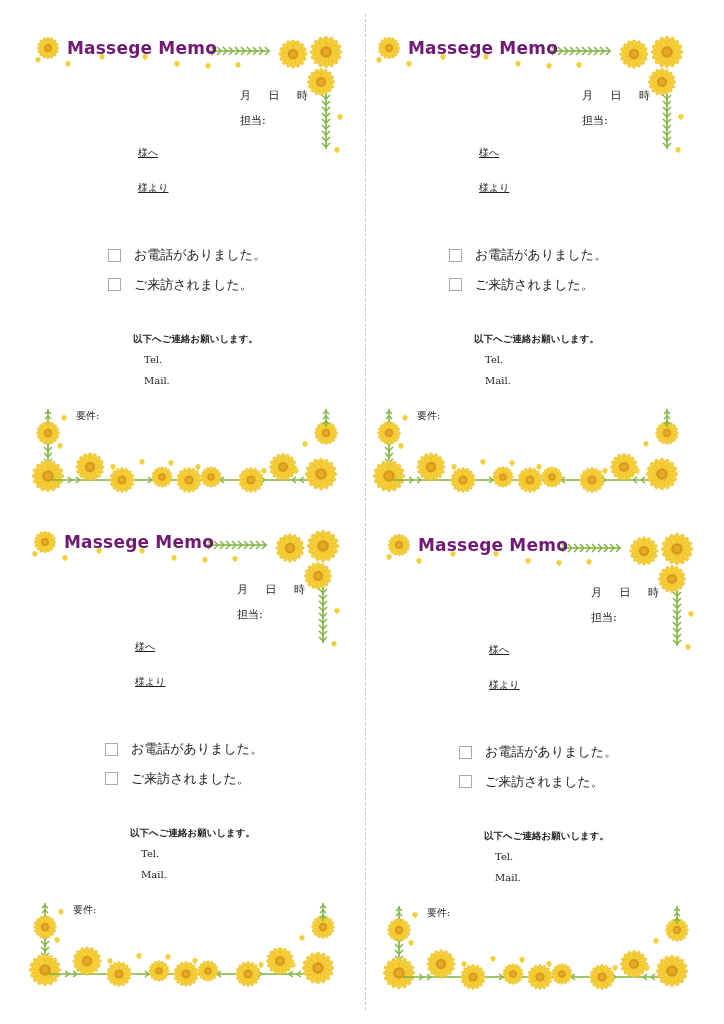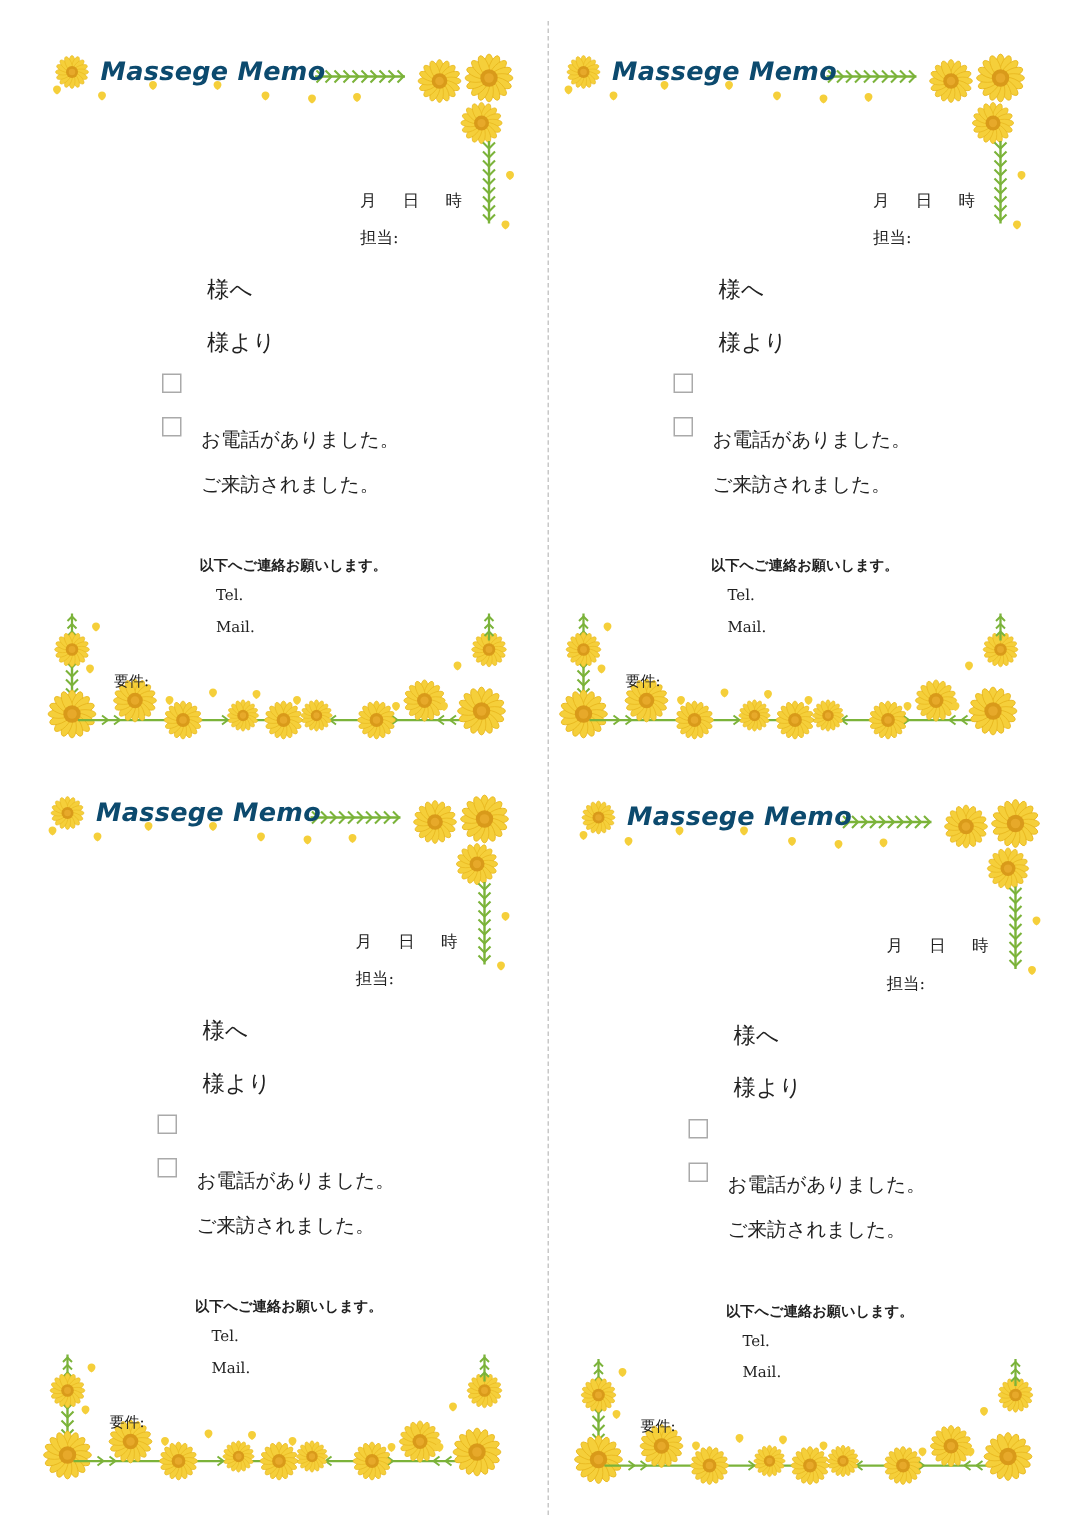--- a/index.html
+++ b/index.html
@@ -3,26 +3,26 @@
 <meta charset="utf-8">
 <style>
   html, body { margin:0; padding:0; background:#ffffff; }
   body { width:724px; height:1024px; position:relative; overflow:hidden;
          font-family:"DejaVu Serif","Liberation Serif",serif; color:#222; }
   .divider { position:absolute; left:365px; top:14px; width:0; height:996px;
              border-left:1px dashed #c8c8c8; }
   .card { position:absolute; width:340px; height:480px; }
   .card svg.deco { position:absolute; left:0; top:0; width:340px; height:480px; }
   .title { position:absolute; font-family:"DejaVu Sans","Liberation Sans",sans-serif;
-           font-weight:bold; font-style:italic; font-size:17px; color:#0c4a6e;
+           font-weight:bold; font-size:17px; color:#701a75;
            letter-spacing:0.2px; white-space:nowrap; }
-  .t { position:absolute; white-space:nowrap;margin-top:38px; }
+  .t { position:absolute; white-space:nowrap; }
   .dt { font-size:11px; }
   .dt span { display:inline-block; }
-  .big { font-size:15px; }
+  .big { font-size:10px;text-decoration:underline; }
   .chk { position:absolute; width:11px; height:11px; border:1px solid #aaa; background:#fff; }
   .mid { font-size:13px; }
   .small { font-size:9.5px;font-weight:bold; }
   .tiny { font-size:10px; }
 </style>
 </head>
 <body>
 
 <svg width="0" height="0" style="position:absolute">
   <defs>

